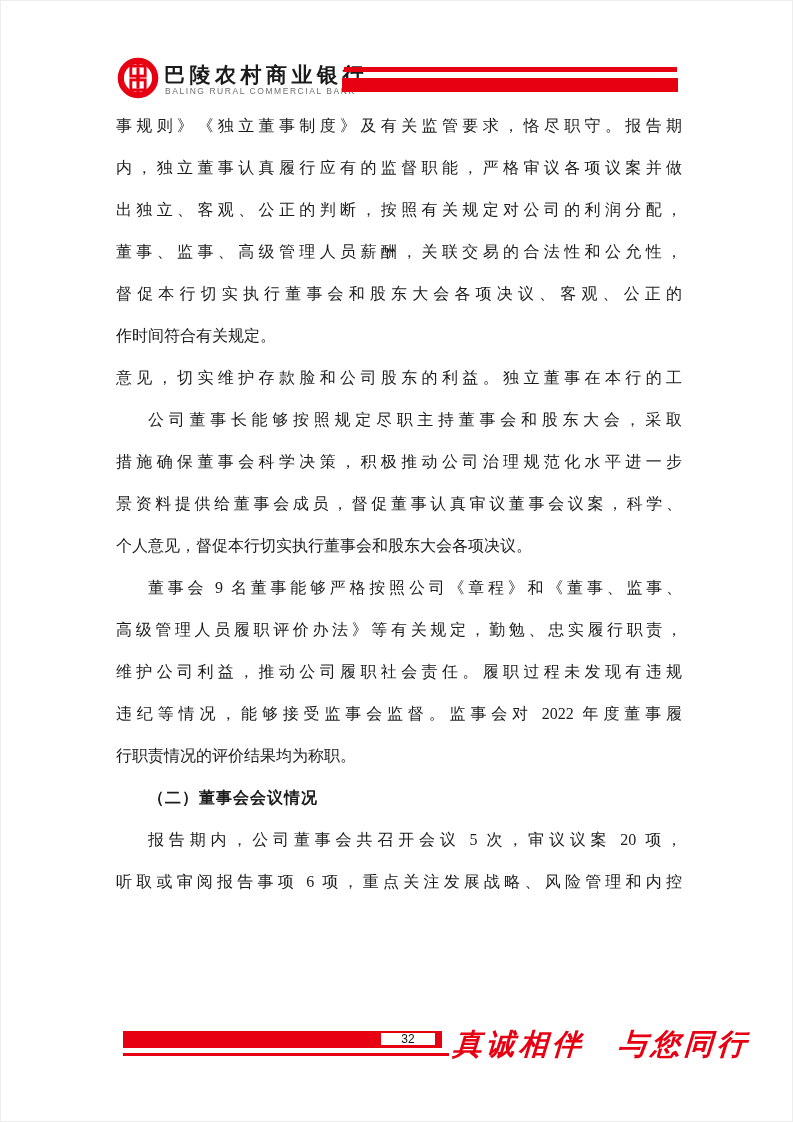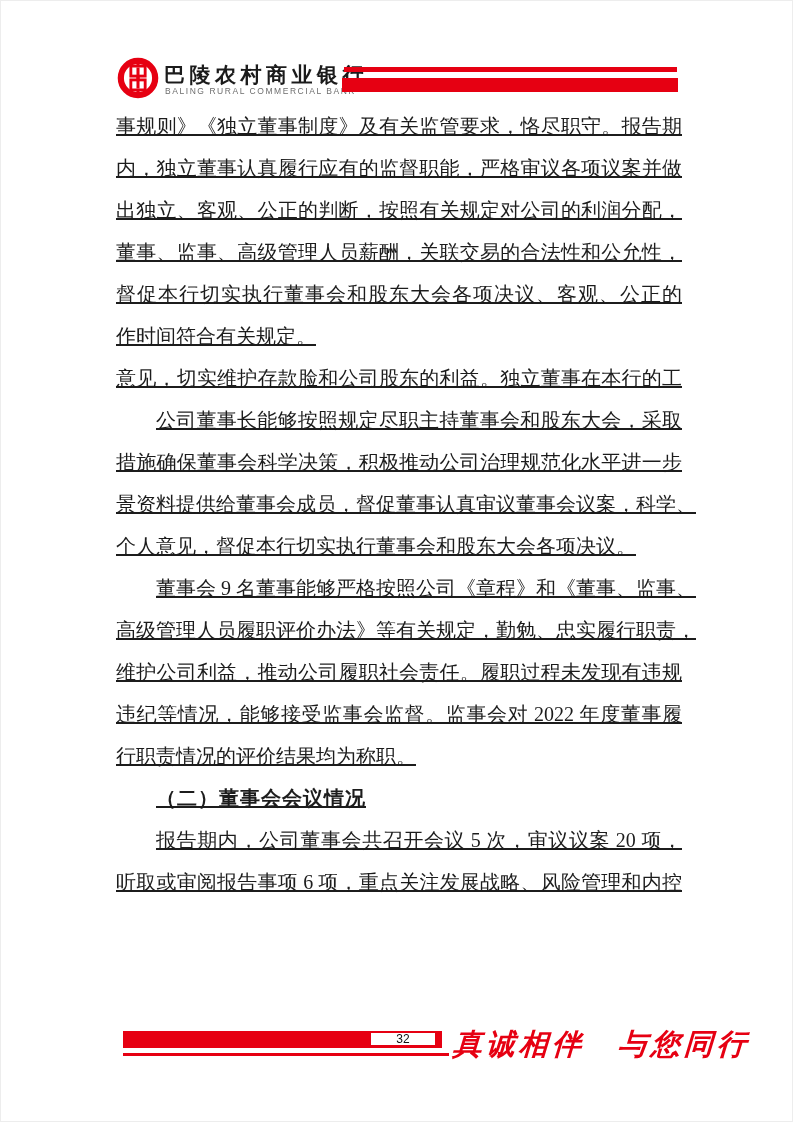--- a/index.html
+++ b/index.html
@@ -49,44 +49,43 @@
   }
 
   
   .doc-body {
     position: absolute; left: 115px; top: 104px;
     width: 566px;
   }
   .line {
     height: 42px;
     line-height: 42px;
-    font-size: 20px;
+    font-size: 16px;
     color: #1c1c1c;
     text-align: justify;
     text-align-last: justify;
     white-space: nowrap;
     text-justify: inter-character;
-    text-decoration: underline;
   }
   .line.nofill { text-align-last: left; }
   .line.indent { text-indent: 2em; }
   .line.bold {
     font-weight: 700;
     font-family: "Liberation Sans", "DejaVu Sans", sans-serif;
     letter-spacing: 1px;
   }
 
   
   .fbar {
     position: absolute; left: 122px; top: 1030px;
     width: 319px; height: 17px;
   }
   .pagebox {
     position: absolute; right: 7px; top: 2px; bottom: 3px;
-    width: 64px;
+    width: 54px;
     background: #ffffff;
     display: flex; align-items: center; justify-content: center;
     font-family: "Liberation Sans", "DejaVu Sans", sans-serif;
     font-size: 12px; color: #111111;
   }
   .fline {
     position: absolute; left: 122px; top: 1052px;
     width: 326px; height: 3px;
   }
   .slogan {

